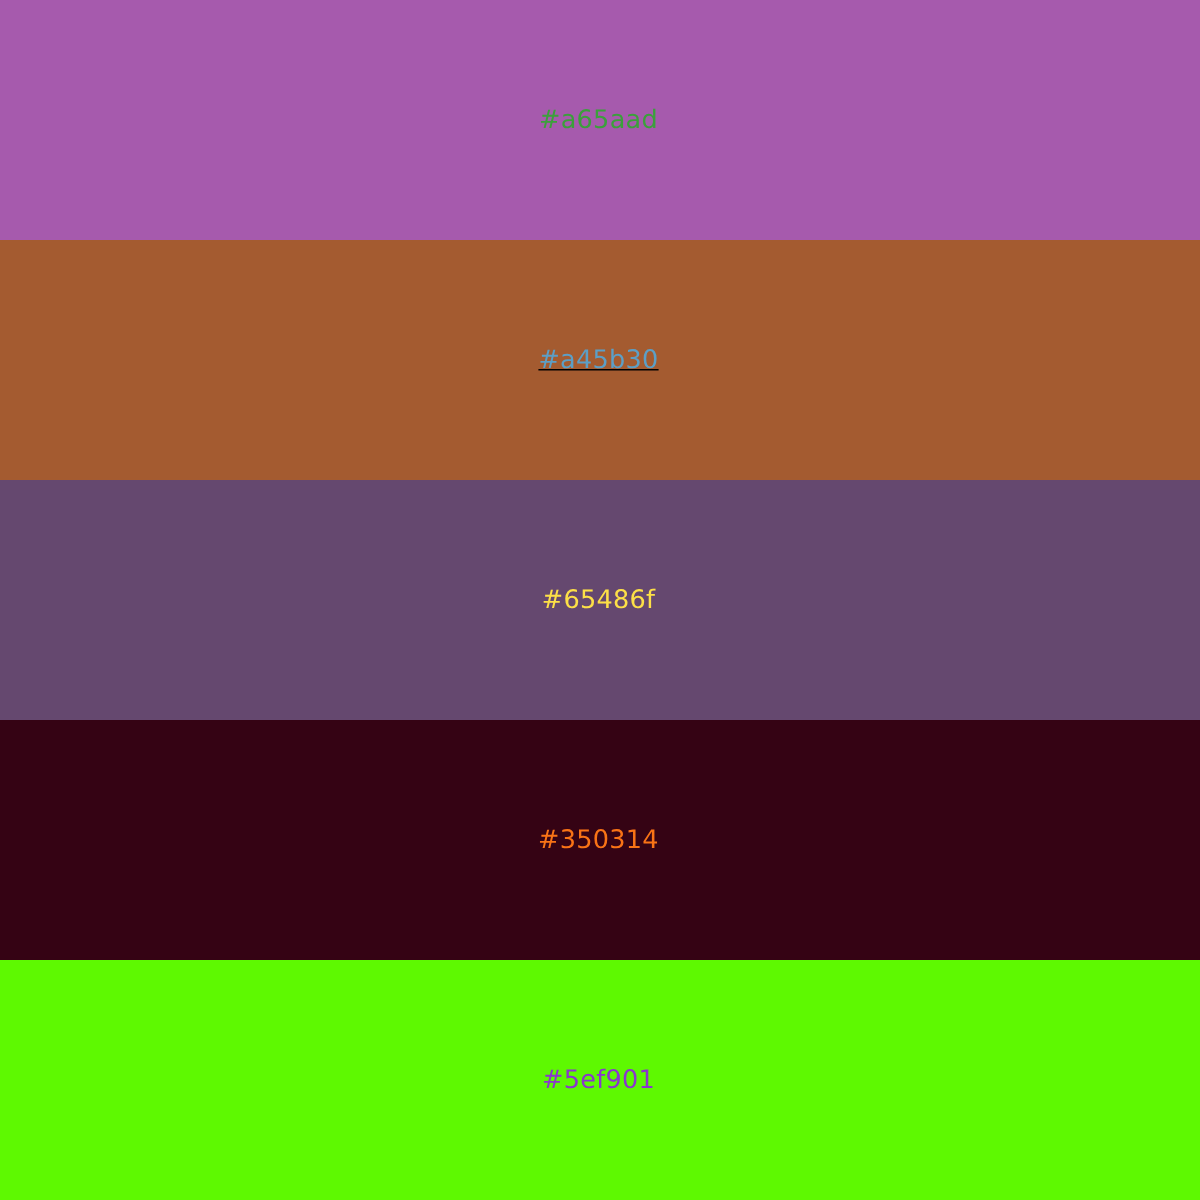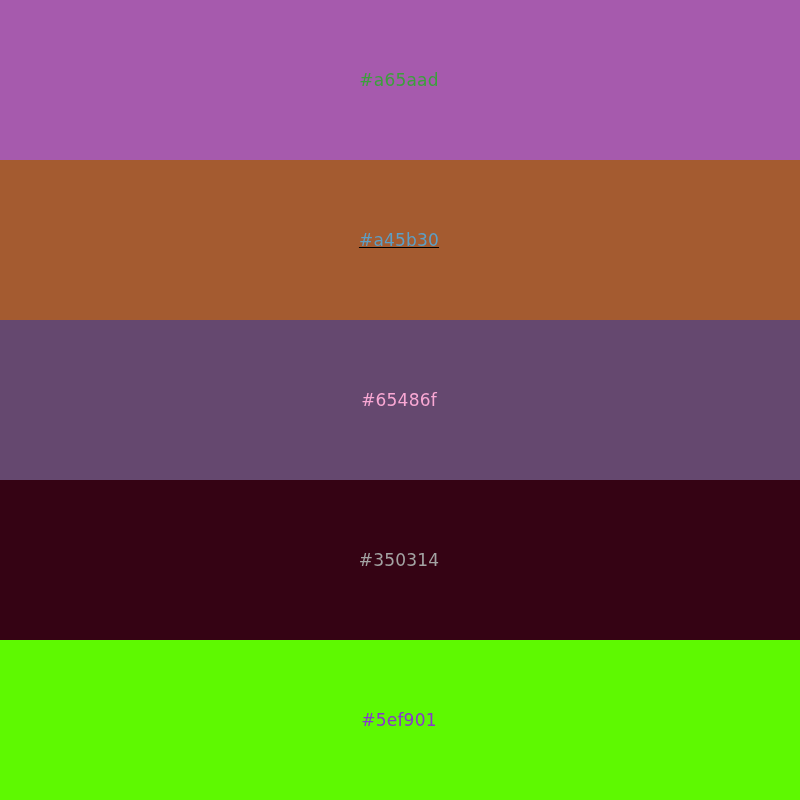--- a/index.html
+++ b/index.html
@@ -43,24 +43,24 @@
   <div class="swatch" style="background-color: rgb(166, 90, 173);">
     <span class="swatch-label" style="color: rgb(59, 160, 59);">#a65aad</span>
   </div>
 
   <div class="swatch" style="background-color: rgb(164, 91, 48); text-decoration: underline;">
     <span class="swatch-label" style="color: rgb(92, 159, 198);">#a45b30</span>
   </div>
 
 
   <div class="swatch" style="background-color: rgb(101, 72, 111);">
-    <span class="swatch-label" style="color: #f9a8d4;">#65486f</span>
+    <span class="swatch-label" style="color: #fde047;">#65486f</span>
   </div>
 
   <div class="swatch" style="background-color: rgb(53, 3, 20);">
-    <span class="swatch-label" style="color: #a3a3a3;">#350314</span>
+    <span class="swatch-label" style="color: #f97316;">#350314</span>
   </div>
 
   <div class="swatch" style="background-color: rgb(94, 249, 1);">
     <span class="swatch-label" style="color: rgb(138, 54, 207);">#5ef901</span>
   </div>
 
 </div>
 
 </body></html>

